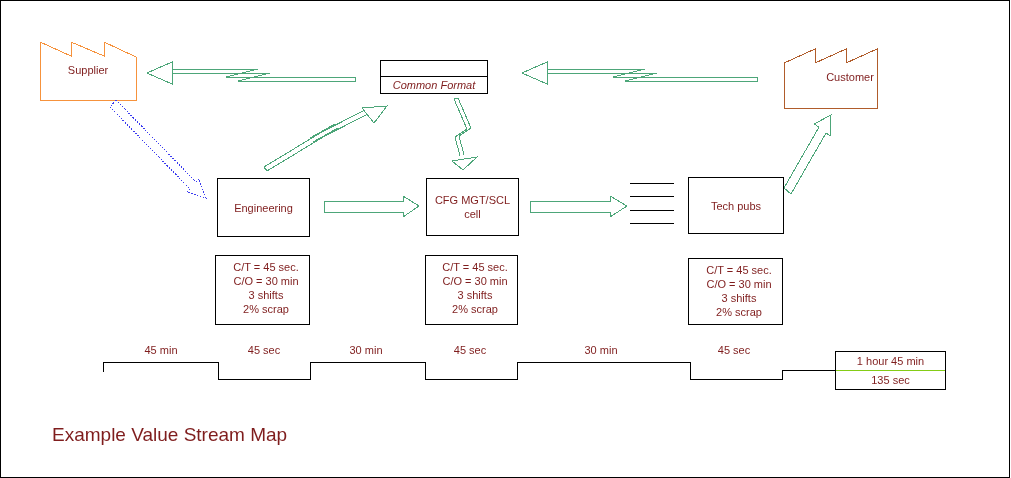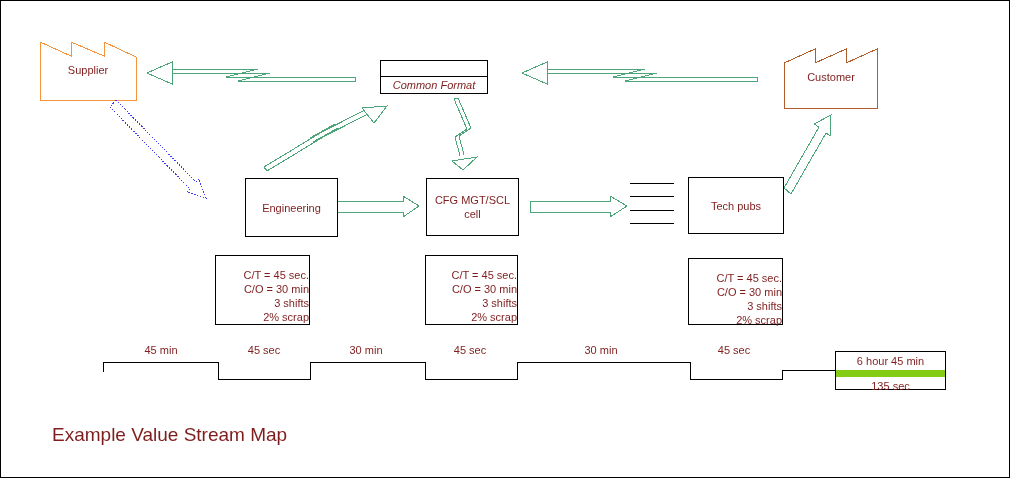--- a/index.html
+++ b/index.html
@@ -4,26 +4,26 @@
 <style>
   html,body{margin:0;padding:0;background:#fff;}
   #stage{position:relative;width:1011px;height:478px;background:#fff;overflow:hidden;
          font-family:"Liberation Sans",sans-serif;color:#7f1d1d;}
   #frame{position:absolute;left:0;top:0;width:1010px;height:478px;border:1px solid #000;box-sizing:border-box;}
   #shapes{position:absolute;left:0;top:0;width:1011px;height:478px;}
   .lbl{position:absolute;font-size:11px;line-height:13px;text-align:center;white-space:nowrap;}
   .box{position:absolute;border:1px solid #000;box-sizing:border-box;background:#fff;}
   .proc{display:flex;flex-direction:column;align-items:center;justify-content:center;
         font-size:11px;line-height:14px;text-align:center;}
-  .databox{font-size:11px;line-height:14px;padding:12px 0 0 7px;text-align:right;}
+  .databox{font-size:11px;line-height:14px;padding:4px 0 0 7px;text-align:center;}
   .tl-label{position:absolute;top:344px;font-size:11px;line-height:13px;transform:translateX(-50%);white-space:nowrap;}
   .cf-divider{position:absolute;left:0;right:0;top:15px;border-top:1px solid #000;}
   .cf-text{position:absolute;left:0;right:0;top:16px;height:17px;line-height:17px;font-size:11px;text-align:center;white-space:nowrap;}
   .sum-cell{height:18px;line-height:18px;font-size:11px;text-align:center;white-space:nowrap;}
-  .sum-cell + .sum-cell{border-top:7px solid #84cc16;}
+  .sum-cell + .sum-cell{border-top:1px solid #84cc16;}
   #title{position:absolute;left:52px;top:426px;font-size:19px;line-height:17px;white-space:nowrap;}
 </style>
 </head>
 <body>
 
 <div id="stage">
   <div id="frame"></div>
 
   <svg id="shapes" viewBox="0 0 1011 478" xmlns="http://www.w3.org/2000/svg" fill="none" stroke-width="1" shape-rendering="crispEdges">
 
@@ -60,28 +60,28 @@
       <path d="M630,183 H674"></path>
       <path d="M630,196 H674"></path>
       <path d="M630,210 H674"></path>
       <path d="M630,223 H674"></path>
     </g>
 
     <path d="M103,372 L103,362 L218,362 L218,379 L310,379 L310,362 L425,362 L425,379 L517,379 L517,362 L690,362 L690,379 L782,379 L782,370 L835,370" stroke="#000000"></path>
   </svg>
 
   <div class="lbl" style="left:40px;top:64px;width:96px;">Supplier</div>
-  <div class="lbl" style="left:784px;top:71px;width:94px;">Customer</div>
+  <div class="lbl" style="left:803px;top:71px;width:94px;">Customer</div>
 
   <div class="box" style="left:380px;top:60px;width:108px;height:34px;font-style:italic;">
     <div class="cf-divider"></div>
     <div class="cf-text">Common Format</div>
   </div>
 
-  <div class="box proc" style="left:217px;top:178px;width:93px;height:59px;margin-left:28px;">
+  <div class="box proc" style="left:217px;top:178px;width:93px;height:59px;">
     <div>Engineering</div>
     <div></div>
   </div>
   <div class="box proc" style="left:426px;top:178px;width:93px;height:58px;">
     <div>CFG MGT/SCL</div>
     <div>cell</div>
   </div>
   <div class="box proc" style="left:688px;top:177px;width:96px;height:57px;">
     <div>Tech pubs</div>
     <div></div>
@@ -107,18 +107,18 @@
   </div>
 
   <div class="tl-label" style="left:161px;">45 min</div>
   <div class="tl-label" style="left:264px;">45 sec</div>
   <div class="tl-label" style="left:366px;">30 min</div>
   <div class="tl-label" style="left:470px;">45 sec</div>
   <div class="tl-label" style="left:601px;">30 min</div>
   <div class="tl-label" style="left:734px;">45 sec</div>
 
   <div class="box" style="left:835px;top:351px;width:111px;height:39px;">
-    <div class="sum-cell">6 hour 45 min</div>
+    <div class="sum-cell">1 hour 45 min</div>
     <div class="sum-cell">135 sec</div>
   </div>
 
   <div id="title">Example Value Stream Map</div>
 </div>
 
 </body></html>

